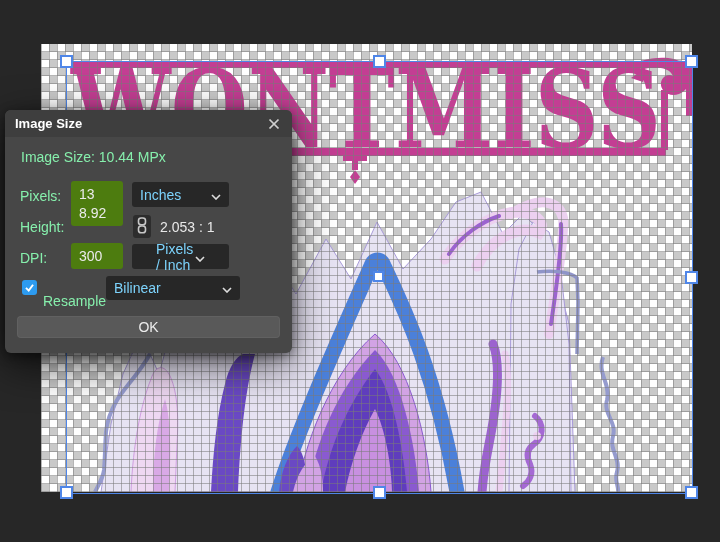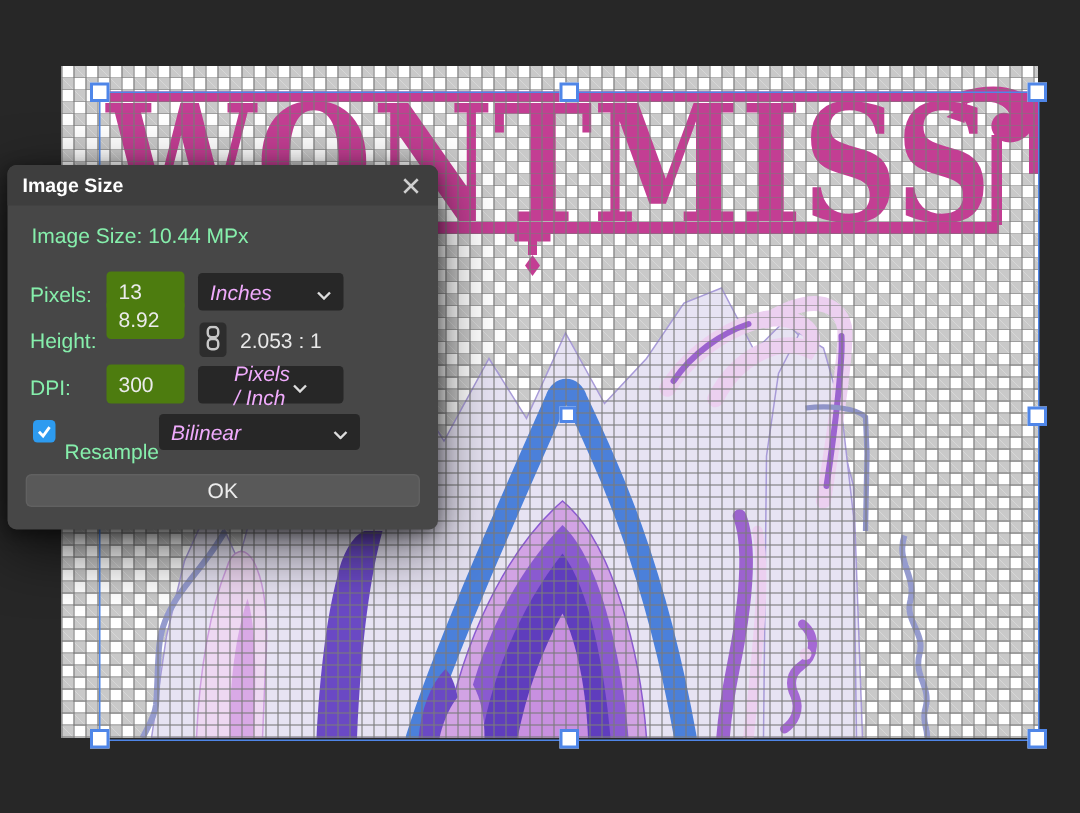--- a/index.html
+++ b/index.html
@@ -61,23 +61,23 @@
   .dlg-title{font-weight:bold; font-size:13px; color:#ffffff;}
   .dlg-close{margin-left:auto; width:16px; height:16px; display:flex; align-items:center; justify-content:center; cursor:pointer;}
   .abs{position:absolute;}
   .lbl{color:#86efac;}
   .tbox{
     background:#4d7c0f; border:none; border-radius:3px; color:#ebebeb;
     font-size:14px; font-family:"Liberation Sans",sans-serif;
     padding:0 8px; box-sizing:border-box; width:52px; height:26px; outline:none;
   }
   .sel{
-    background:#272727; border-radius:3px; color:#f0abfc; height:25px;
+    background:#272727; border-radius:3px; color:#7dd3fc; height:25px;
     display:flex; align-items:center; justify-content:space-between;
-    padding:0 8px; box-sizing:border-box; cursor:pointer;font-style:italic;
+    padding:0 8px; box-sizing:border-box; cursor:pointer;
   }
   .linkbox{
     width:18px; height:23px; background:#2d2d2d; border-radius:3px;
     display:flex; align-items:center; justify-content:center; cursor:pointer;
   }
   .chk{
     width:15px; height:15px; background:#2d9bf0; border-radius:3px;
     display:flex; align-items:center; justify-content:center; cursor:pointer;
   }
   .ok{

